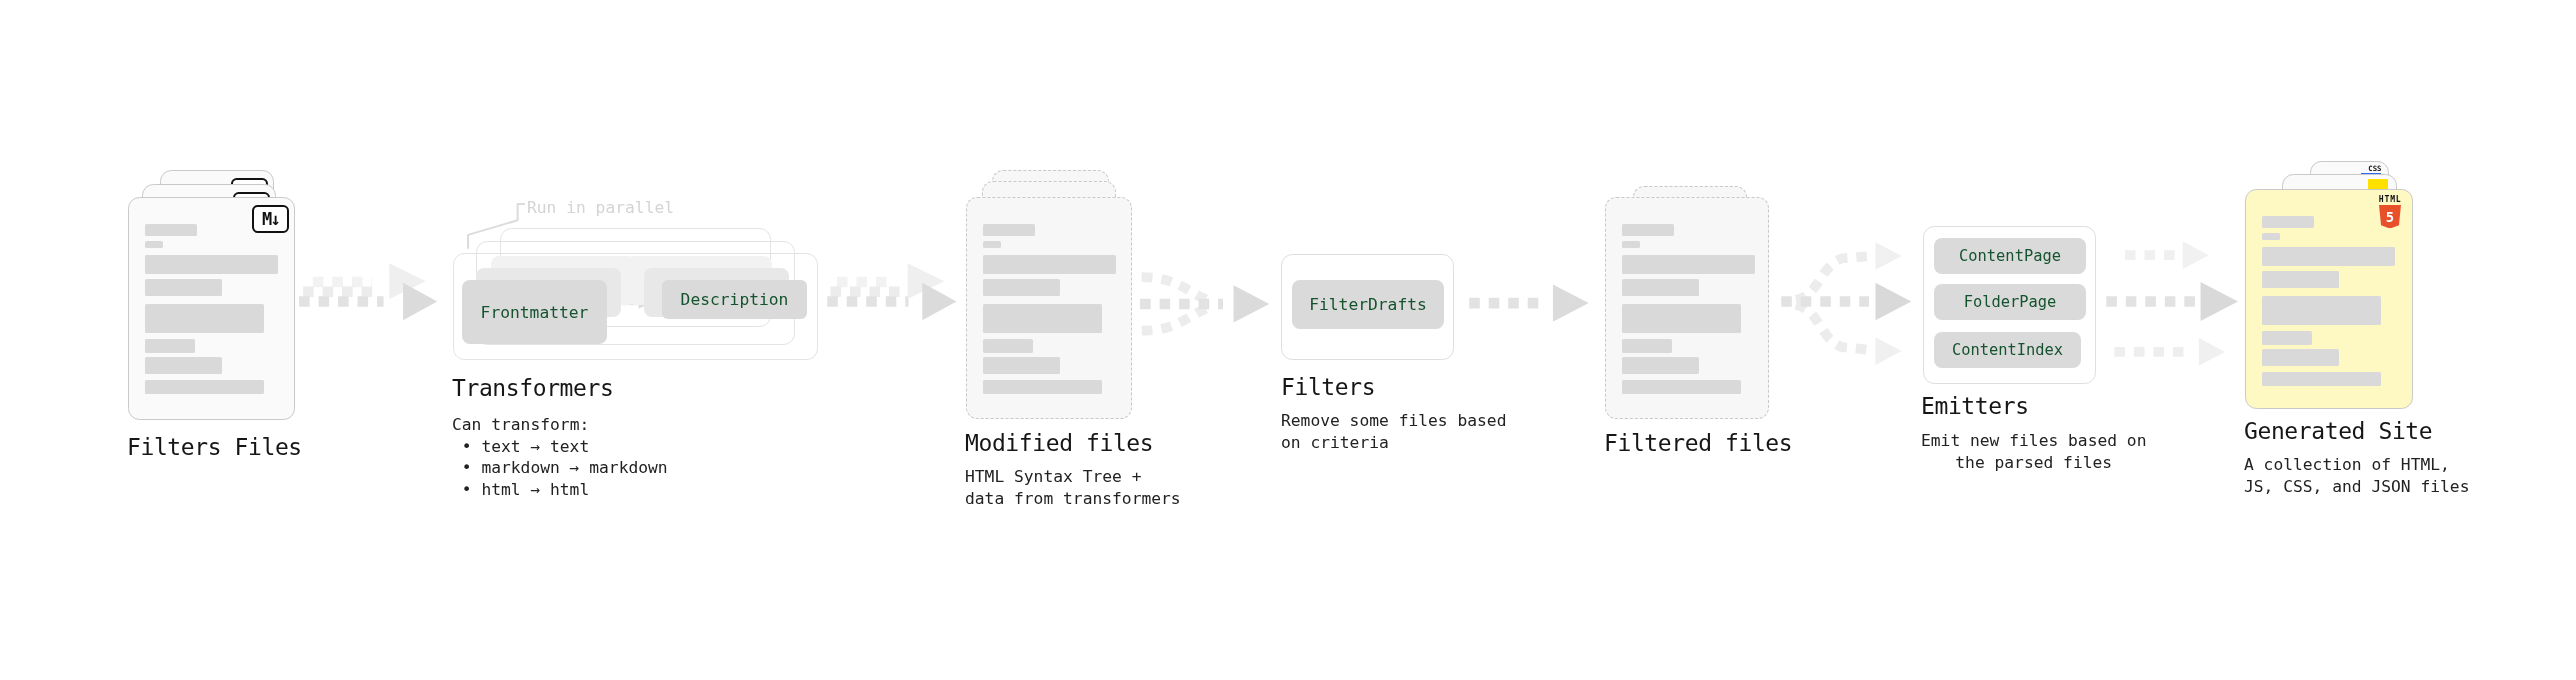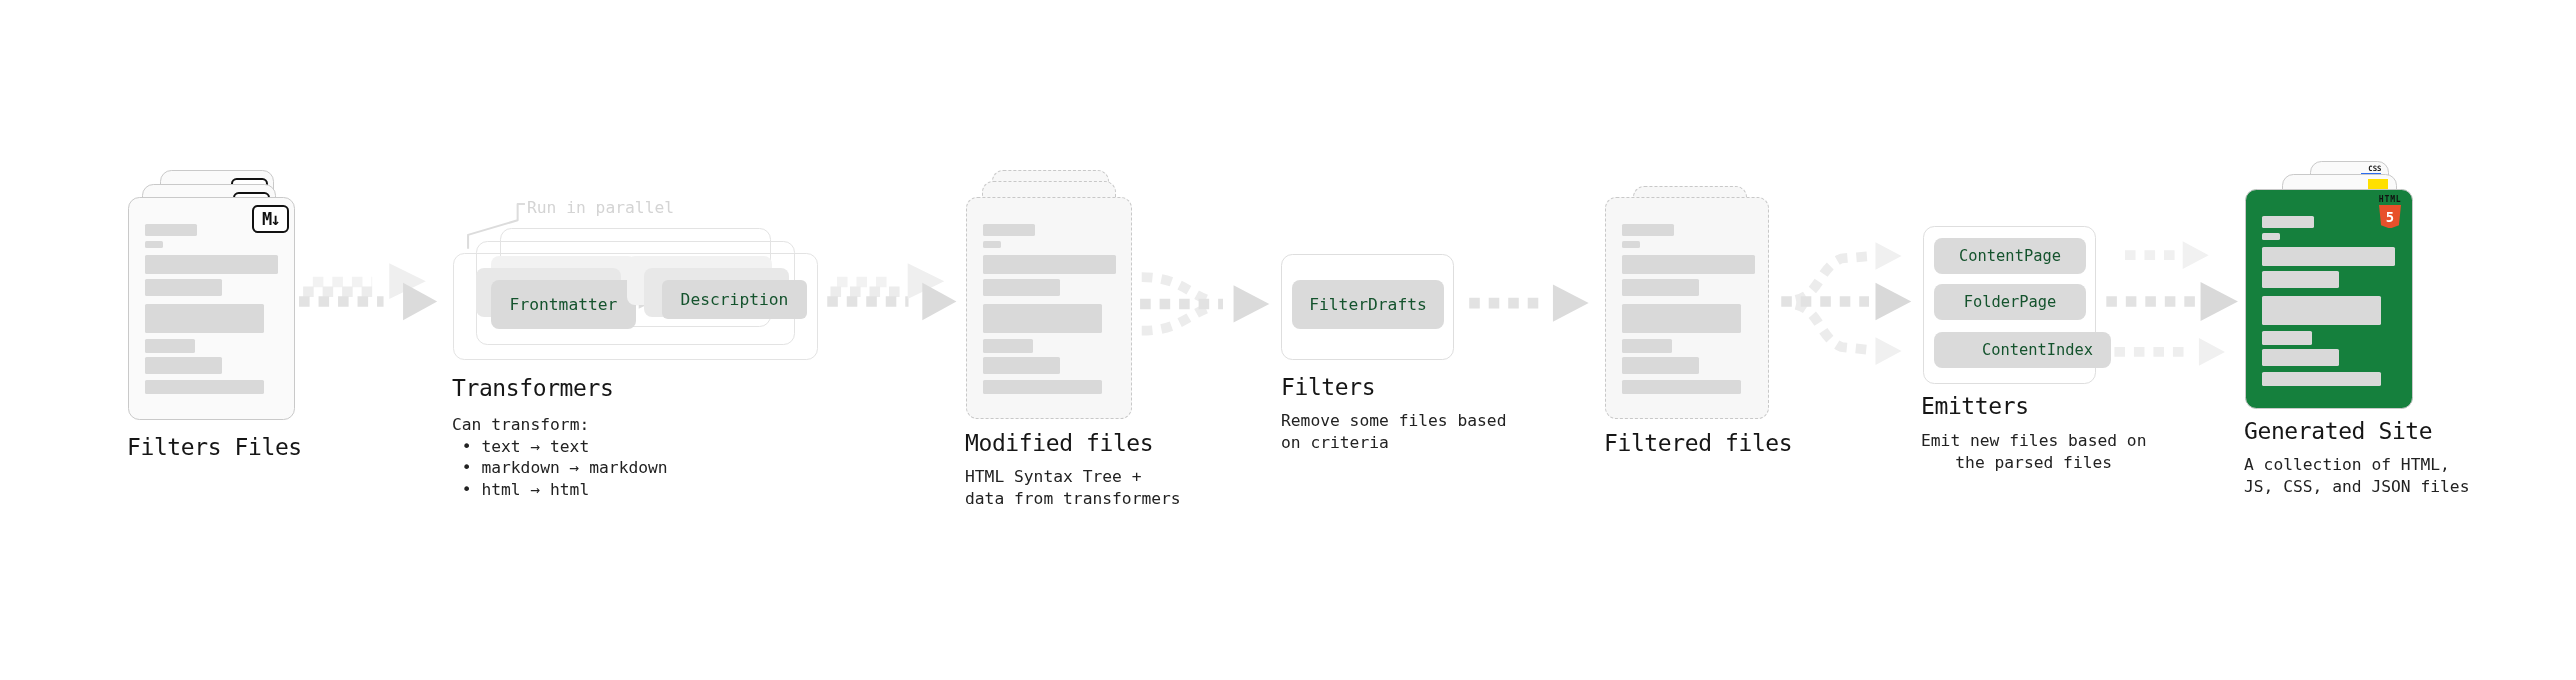--- a/index.html
+++ b/index.html
@@ -132,21 +132,21 @@
   </div>
 
   <div>
     <div class="note" style="left:527px;top:198px;">Run in parallel</div>
     <div class="frame" style="left:500px;top:228px;width:271px;height:99px;"></div>
     <div class="frame" style="left:476px;top:241px;width:319px;height:104px;"></div>
     <div class="frame" style="left:453px;top:253px;width:365px;height:107px;"></div>
 
     <div class="chip l3" style="left:491px;top:256px;width:145px;height:49px;"></div>
     <div class="chip l2" style="left:476px;top:268px;width:145px;height:49px;"></div>
-    <div class="chip" style="left:462px;top:280px;width:145px;height:49px;margin-left:29px;">Frontmatter</div>
+    <div class="chip" style="left:462px;top:280px;width:145px;height:64px;">Frontmatter</div>
 
     <div class="chip l3" style="left:627px;top:256px;width:145px;height:49px;"></div>
     <div class="chip l2" style="left:644px;top:268px;width:145px;height:49px;"></div>
     <div class="chip" style="left:662px;top:280px;width:145px;height:39px;border-radius:6px;">Description</div>
 
     <div class="title" style="left:452px;top:375px;">Transformers</div>
     <div class="desc" style="left:452px;top:414px;">
       <div>Can transform:</div>
       <div class="ind">• text → text</div>
       <div class="ind">• markdown → markdown</div>
@@ -196,39 +196,39 @@
       <div class="bar b7"></div>
       <div class="bar b8"></div>
     </div>
     <div class="title" style="left:1604px;top:430px;">Filtered files</div>
   </div>
 
   <div>
     <div class="frame frame-solid" style="left:1923px;top:226px;width:173px;height:158px;"></div>
     <div class="chip em" style="left:1934px;top:238px;width:152px;height:36px;">ContentPage</div>
     <div class="chip em" style="left:1934px;top:284px;width:152px;height:36px;">FolderPage</div>
-    <div class="chip em" style="left:1934px;top:332px;width:147px;height:36px;padding-left:30px;">ContentIndex</div>
+    <div class="chip em" style="left:1934px;top:332px;width:147px;height:36px;">ContentIndex</div>
     <div class="title" style="left:1921px;top:393px;">Emitters</div>
     <div class="desc" style="left:1921px;top:430px;text-align:center;">
       <div>Emit new files based on</div>
       <div>the parsed files</div>
     </div>
   </div>
 
   <div>
     <div class="doc doc-solid" style="left:2310px;top:161px;width:79px;height:65px;">
       <div class="css-badge">
         <div class="css-txt">CSS</div>
         <div class="css-bar"></div>
       </div>
     </div>
     <div class="doc doc-solid" style="left:2282px;top:174px;width:115px;height:65px;">
       <div class="js-badge"></div>
     </div>
-    <div class="doc doc-solid" style="left:2245px;top:189px;width:168px;height:220px;background:#15803d;">
+    <div class="doc doc-solid" style="left:2245px;top:189px;width:168px;height:220px;background:#fef9c3;">
       <div class="html-badge">
         <div class="html-txt">HTML</div>
         <svg width="22" height="23.6" viewBox="0 0 27 29" style="display:block;margin:0.8px auto 0;">
           <polygon points="0,0 27,0 24.5,25 13.5,29 2.5,25" fill="#e8502b"></polygon>
           <text x="13.5" y="21" text-anchor="middle" font-size="17" font-weight="bold" fill="#ffffff" font-family="DejaVu Sans Mono, Liberation Mono, monospace">5</text>
         </svg>
       </div>
       <div class="bar b1"></div>
       <div class="bar b2"></div>
       <div class="bar b3"></div>

